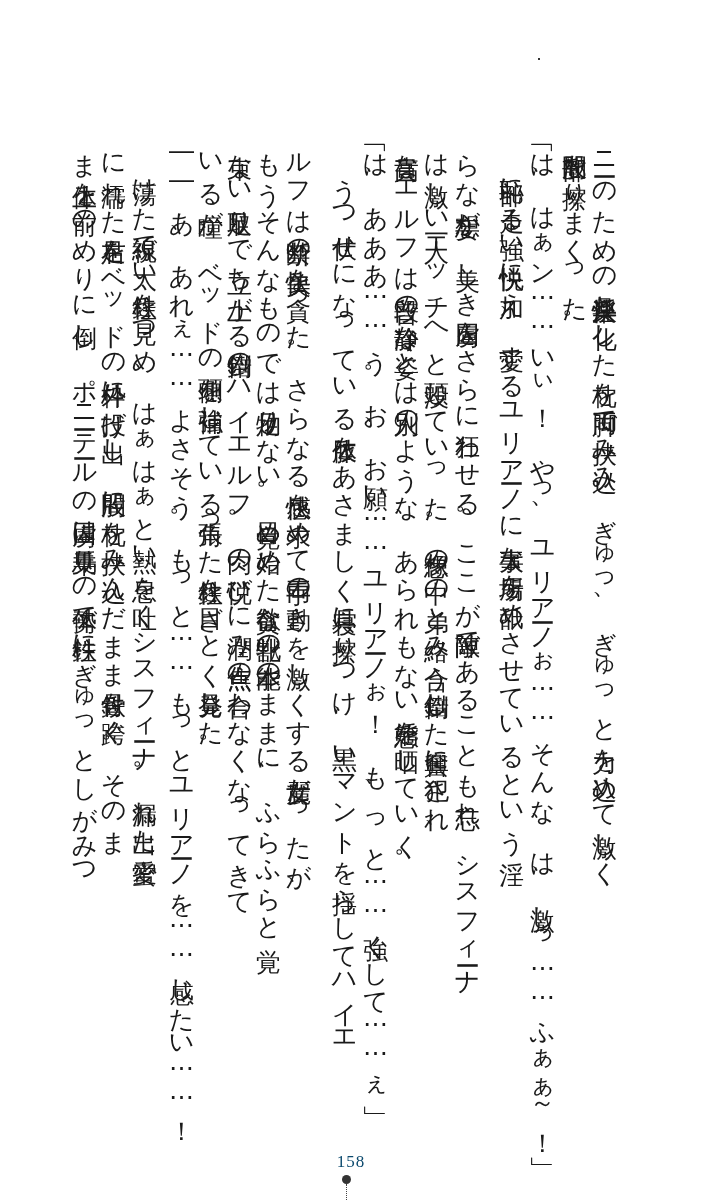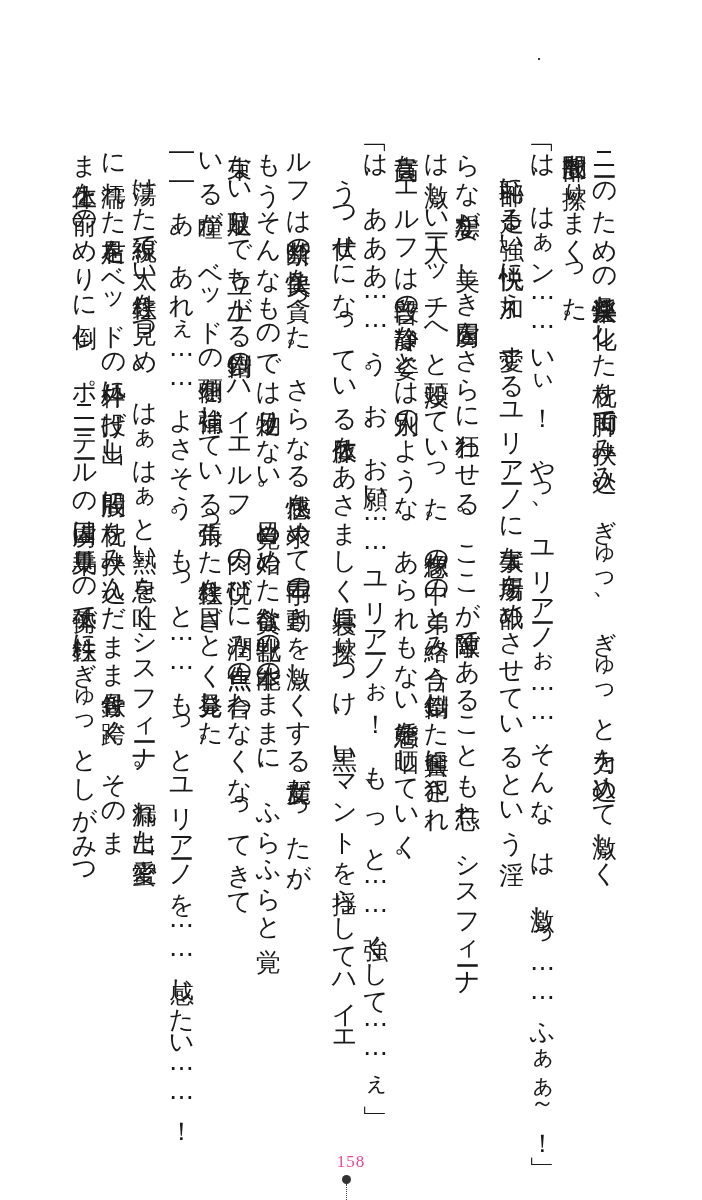--- a/index.html
+++ b/index.html
@@ -55,21 +55,21 @@
     }
     .page-number {
       position: absolute;
       left: 318px;
       top: 1152px;
       width: 66px;
       text-align: center;
       font-family: "Liberation Serif", serif;
       font-size: 17px;
       letter-spacing: 1px;
-      color: #ec4899;
+      color: #0c4a6e;
     }
     .bullet-marker {
       position: absolute;
       left: 342px;
       top: 1175px;
       width: 9px;
       height: 9px;
       border-radius: 50%;
       background: #333;
     }

